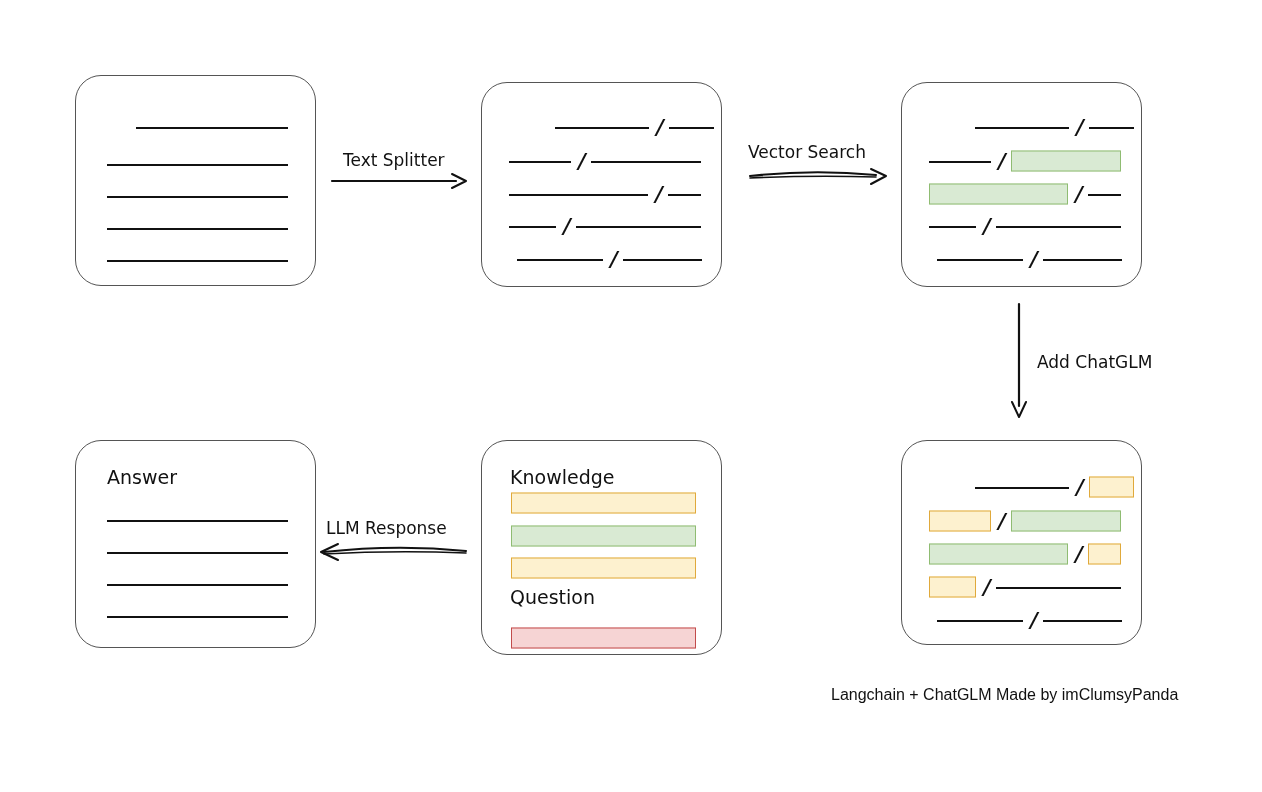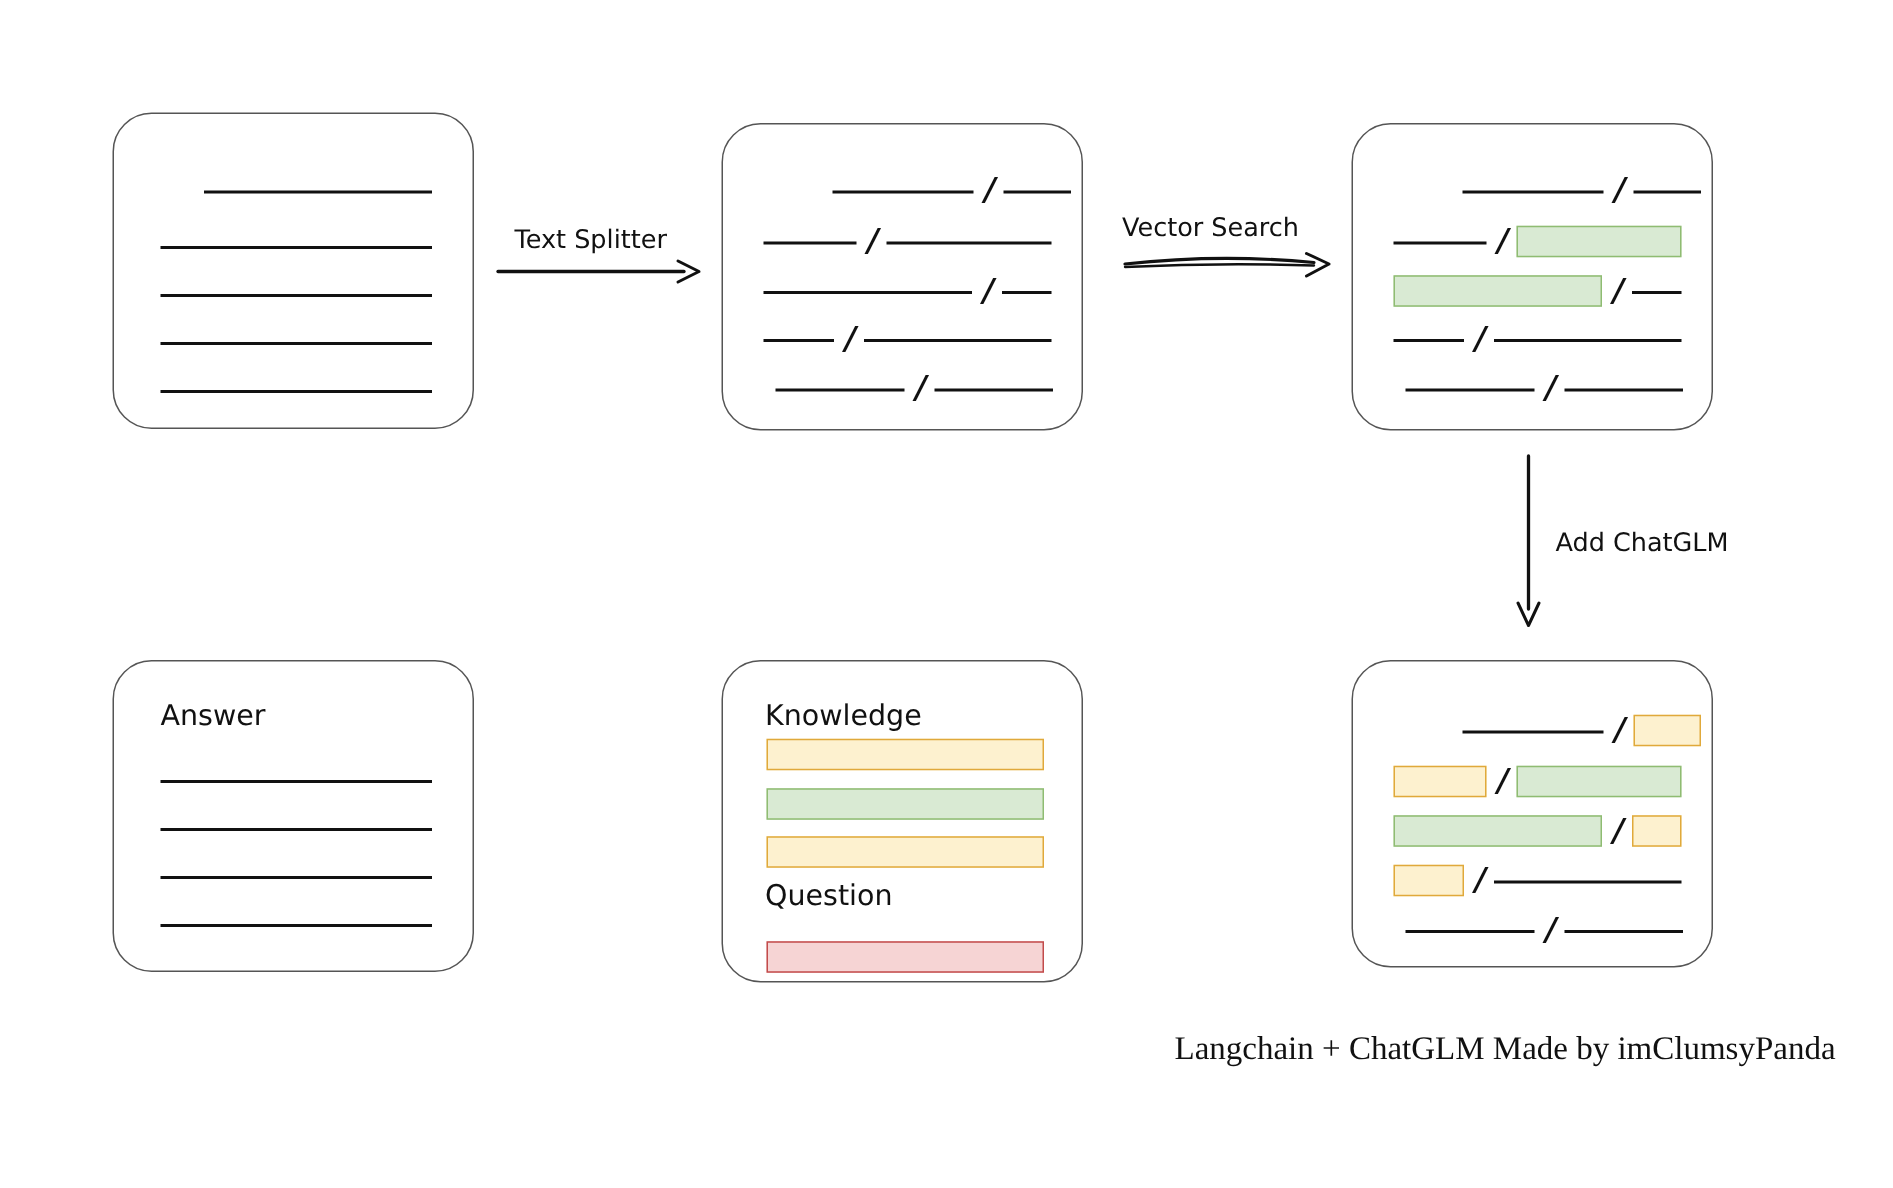--- a/index.html
+++ b/index.html
@@ -67,24 +67,25 @@
     font-size:17px;
     color:#111111;
     white-space:nowrap;
     font-family:"DejaVu Sans", sans-serif;
   }
   .arrow-svg{position:absolute;left:0;top:0;overflow:visible;}
 
   
   .footer{
     position:absolute;
-    font-size:22px;
+    font-size:16px;
     color:#111111;
     white-space:nowrap;
-    font-family:Liberation Serif, serif;
+    font-family:Liberation Sans, sans-serif;
+    margin-left:48px;
   }
 </style>
 </head>
 <body>
 
 <div id="stage">
 
   <div class="card" style="left:75px;top:75px;width:241px;height:211px;">
     <div class="card-body" style="position:absolute;left:31px;top:0;width:181px;height:100%;">
         <div class="seg" style="left: 29px; top: 51px; width: 152px;"></div>
@@ -195,16 +196,24 @@
 
   <div class="arrow-group" style="left:1000px;top:300px;width:160px;height:120px;">
     <div class="arrow-label" style="left:37px;top:52px;">Add ChatGLM</div>
     <svg class="arrow-svg" width="160" height="122" viewBox="0 0 160 122">
       <path d="M19,4 L19,106" stroke="#111" stroke-width="2.2" fill="none" stroke-linecap="round"></path>
       <path d="M12,102 L19,117 L26,102" stroke="#111" stroke-width="2" fill="none" stroke-linejoin="round" stroke-linecap="round"></path>
     </svg>
   </div>
 
 
+  <div class="arrow-group" style="left:318px;top:518px;width:150px;height:48px;">
+    <div class="arrow-label" style="left:8px;top:0;">LLM Response</div>
+    <svg class="arrow-svg" width="152" height="48" viewBox="0 0 152 48">
+      <path d="M148,33 Q78,26 6,34" stroke="#111" stroke-width="2.1" fill="none" stroke-linecap="round"></path>
+      <path d="M148,35 Q78,32 6,36" stroke="#111" stroke-width="1.6" fill="none" stroke-linecap="round"></path>
+      <path d="M20,26 L3,34 L20,42" stroke="#111" stroke-width="2" fill="none" stroke-linejoin="round" stroke-linecap="round"></path>
+    </svg>
+  </div>
 
   <div class="footer" style="left:783px;top:686px;">Langchain + ChatGLM Made by imClumsyPanda</div>
 
 </div>
 
 </body></html>

